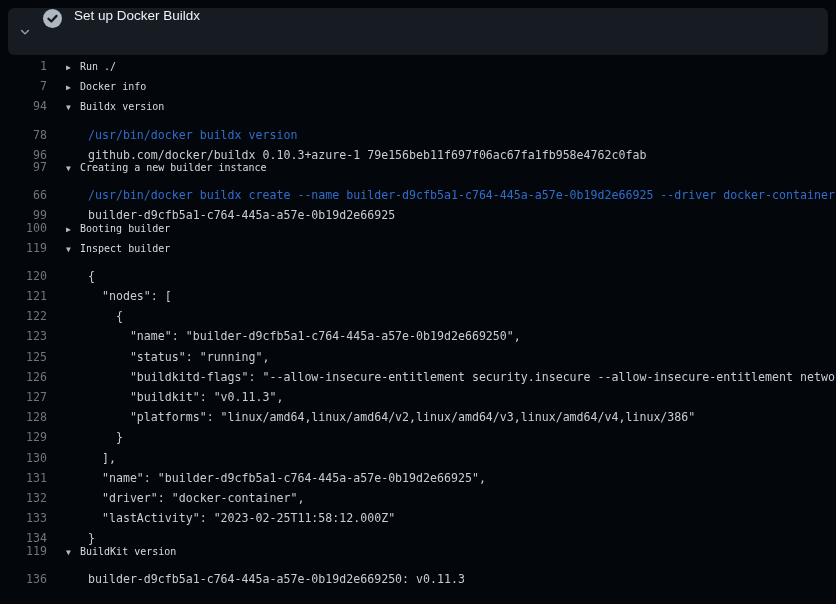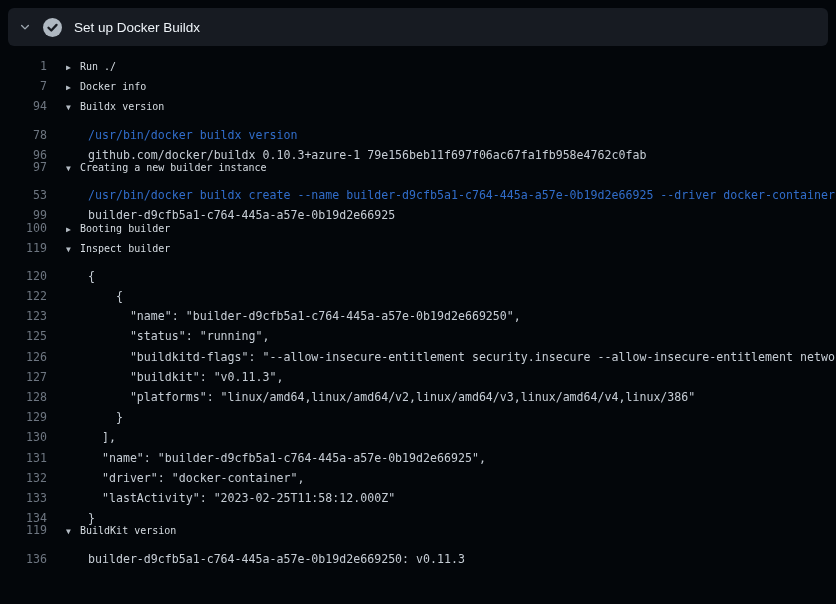--- a/index.html
+++ b/index.html
@@ -5,25 +5,24 @@
   * { margin: 0; padding: 0; box-sizing: border-box; }
   html, body { width: 836px; height: 604px; overflow: hidden; }
   body {
     background: #03060a;
     font-family: "DejaVu Sans Mono", "Liberation Mono", monospace;
   }
 
   
   .step-header {
     position: absolute;
-    left: 8px; right: 8px; top: 8px; height: 38px;
+    left: 8px; right: 8px; top: 8px; height: 47px;
     background: #171b22;
     border-radius: 6px;
     display: flex;
-    align-items: center;
     cursor: pointer;
   }
   .chevron-wrap {
     width: 34px;
     display: flex; justify-content: center; align-items: center;
     flex: 0 0 auto;
   }
   .check-wrap {
     width: 20px; height: 20px;
     margin-right: 12px;
@@ -106,25 +105,26 @@
   <span class="step-title">Set up Docker Buildx</span>
 </div>
 
 <div class="log">
     <div class="row"><span class="ln">1</span><span class="lc"><span class="arrow">▶</span><span class="group-title">Run ./</span></span></div>
     <div class="row"><span class="ln">7</span><span class="lc"><span class="arrow">▶</span><span class="group-title">Docker info</span></span></div>
     <div class="row"><span class="ln">94</span><span class="lc"><span class="arrow">▼</span><span class="group-title">Buildx version</span></span></div>
     <div class="row"><span class="ln">78</span><span class="lc"><span class="txt command">/usr/bin/docker buildx version</span></span></div>
     <div class="row"><span class="ln">96</span><span class="lc"><span class="txt">github.com/docker/buildx 0.10.3+azure-1 79e156beb11f697f06ac67fa1fb958e4762c0fab</span></span></div>
     <div class="row"><span class="ln">97</span><span class="lc"><span class="arrow">▼</span><span class="group-title">Creating a new builder instance</span></span></div>
-    <div class="row"><span class="ln">53</span><span class="lc"><span class="txt command">/usr/bin/docker buildx create --name builder-d9cfb5a1-c764-445a-a57e-0b19d2e66925 --driver docker-container</span></span></div>
+    <div class="row"><span class="ln">66</span><span class="lc"><span class="txt command">/usr/bin/docker buildx create --name builder-d9cfb5a1-c764-445a-a57e-0b19d2e66925 --driver docker-container</span></span></div>
     <div class="row"><span class="ln">99</span><span class="lc"><span class="txt">builder-d9cfb5a1-c764-445a-a57e-0b19d2e66925</span></span></div>
     <div class="row"><span class="ln">100</span><span class="lc"><span class="arrow">▶</span><span class="group-title">Booting builder</span></span></div>
     <div class="row"><span class="ln">119</span><span class="lc"><span class="arrow">▼</span><span class="group-title">Inspect builder</span></span></div>
     <div class="row"><span class="ln">120</span><span class="lc"><span class="txt">{</span></span></div>
+    <div class="row"><span class="ln">121</span><span class="lc"><span class="txt">  "nodes": [</span></span></div>
     <div class="row"><span class="ln">122</span><span class="lc"><span class="txt">    {</span></span></div>
     <div class="row"><span class="ln">123</span><span class="lc"><span class="txt">      "name": "builder-d9cfb5a1-c764-445a-a57e-0b19d2e669250",</span></span></div>
     <div class="row"><span class="ln">125</span><span class="lc"><span class="txt">      "status": "running",</span></span></div>
     <div class="row"><span class="ln">126</span><span class="lc"><span class="txt">      "buildkitd-flags": "--allow-insecure-entitlement security.insecure --allow-insecure-entitlement network.host",</span></span></div>
     <div class="row"><span class="ln">127</span><span class="lc"><span class="txt">      "buildkit": "v0.11.3",</span></span></div>
     <div class="row"><span class="ln">128</span><span class="lc"><span class="txt">      "platforms": "linux/amd64,linux/amd64/v2,linux/amd64/v3,linux/amd64/v4,linux/386"</span></span></div>
     <div class="row"><span class="ln">129</span><span class="lc"><span class="txt">    }</span></span></div>
     <div class="row"><span class="ln">130</span><span class="lc"><span class="txt">  ],</span></span></div>
     <div class="row"><span class="ln">131</span><span class="lc"><span class="txt">  "name": "builder-d9cfb5a1-c764-445a-a57e-0b19d2e66925",</span></span></div>
     <div class="row"><span class="ln">132</span><span class="lc"><span class="txt">  "driver": "docker-container",</span></span></div>

